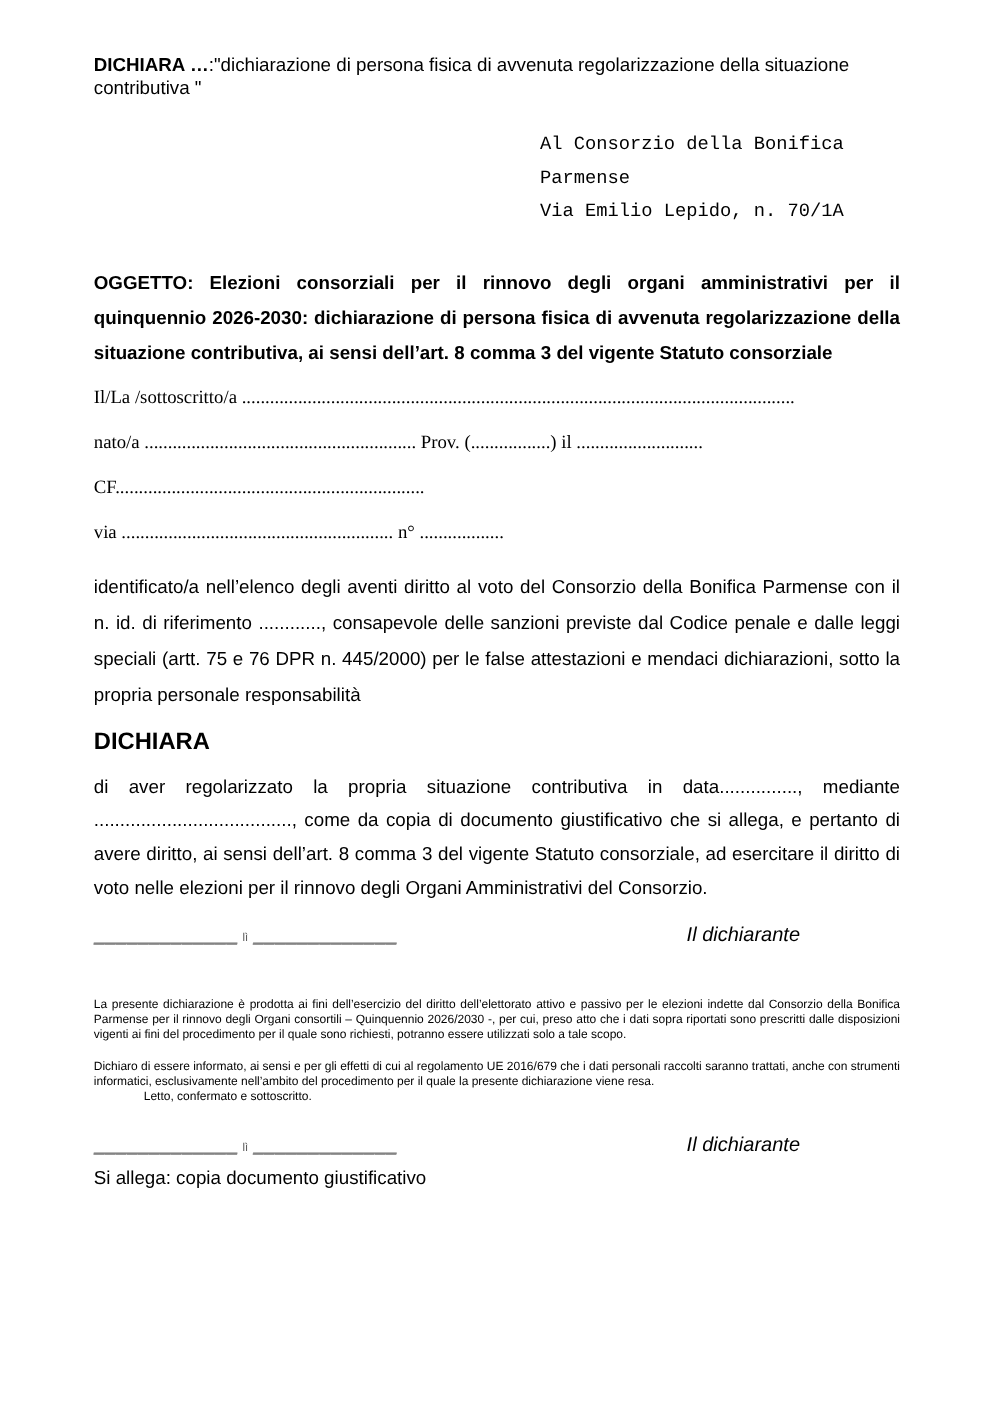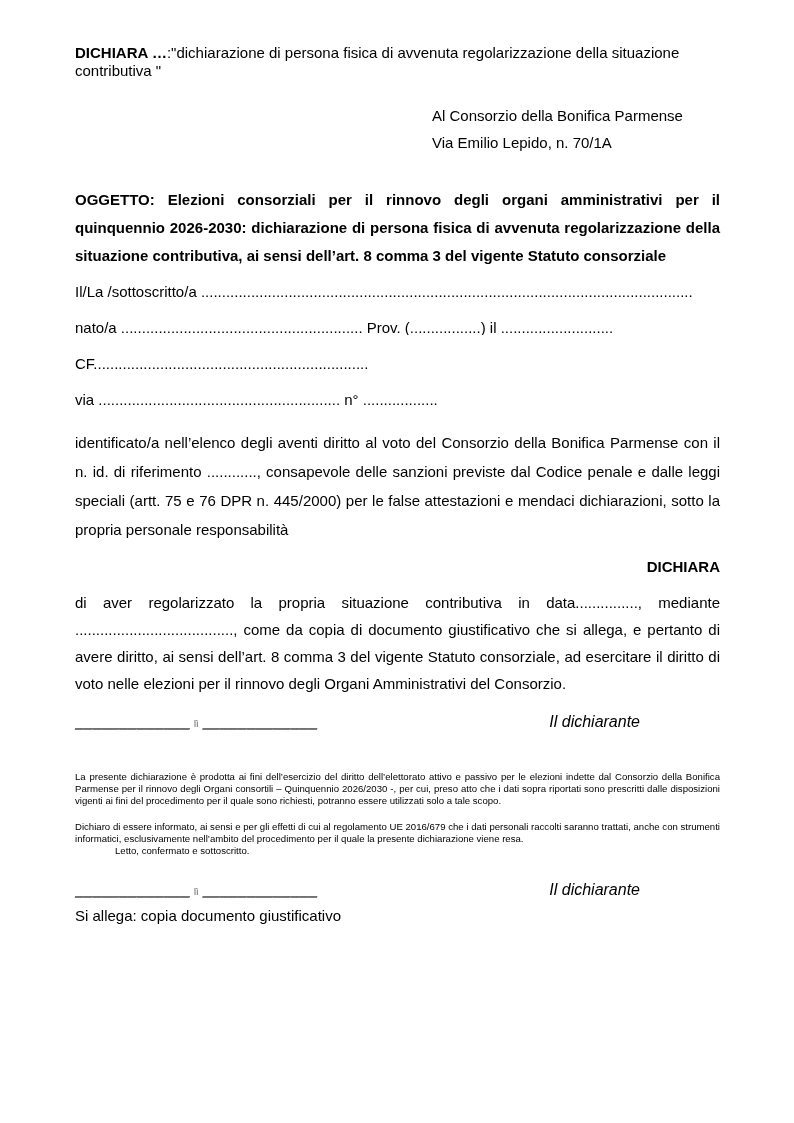--- a/index.html
+++ b/index.html
@@ -8,26 +8,26 @@
     padding: 44px 74px 0 75px;
     background: #ffffff; color: #000000;
     font-family: "Liberation Sans", sans-serif;
     font-size: 15px;
     overflow: hidden;
     position: relative;
   }
   p { margin: 0; }
   .header-line { font-size: 15px; line-height: 18px; }
   .bold { font-weight: bold; }
-  .recipient { margin: 22px 0 4px 357px; line-height: 27px; }
+  .recipient { margin: 22px 0 4px 357px; line-height: 27px; font-family: Liberation Mono, monospace; }
   .subject { margin-top: 30px; font-weight: bold; line-height: 28px; text-align: justify; }
   .fields { margin-top: 14px; }
-  .field { line-height: 15px; margin-bottom: 21px; white-space: nowrap; overflow: hidden; }
+  .field { line-height: 15px; margin-bottom: 21px; white-space: nowrap; overflow: hidden; font-family: Liberation Serif, serif; }
   .para-ident { margin-top: 10px; line-height: 29px; text-align: justify; }
-  .dichiara { margin: 14px 0 0 0; text-align: right; font-weight: bold; font-size: 15px; line-height: 18px; }
+  .dichiara { margin: 14px 0 0 0; text-align: left; font-weight: bold; font-size: 19px; line-height: 18px; }
   .para-decl { margin-top: 13px; line-height: 27px; text-align: justify; }
   .sig-row {
     margin-top: 16px; display: flex; justify-content: space-between;
     align-items: baseline; padding-right: 80px;
   }
   .sig-row.second { margin-top: 24px; }
   .uline { color: #737373; letter-spacing: 0.5px; text-decoration: underline; }
   .li-label { font-size: 9px; color: #555555; margin: 0 4px; text-align: center; }
   .dichiarante { font-style: italic; font-size: 16px; }
   .fine { font-size: 9.6px; line-height: 12px; text-align: justify; }

